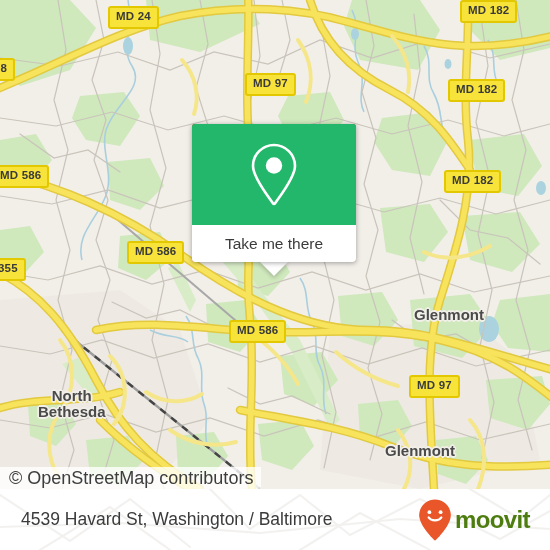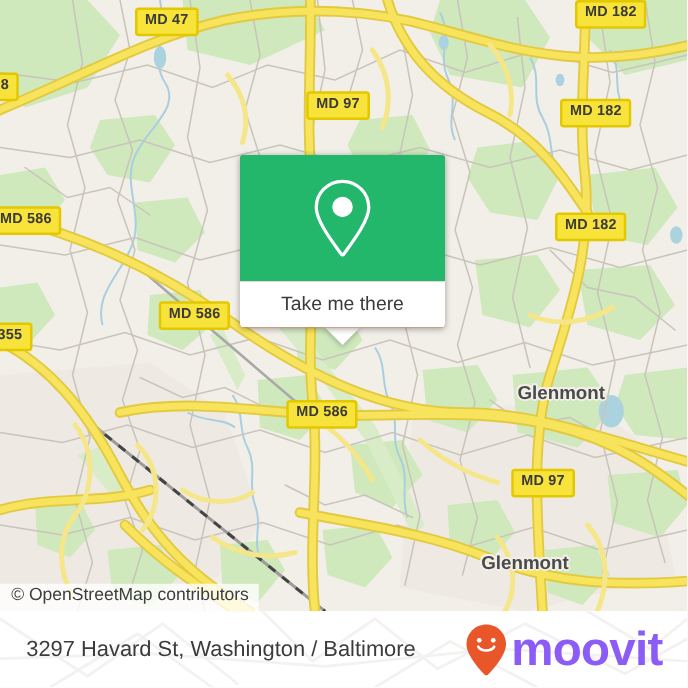--- a/index.html
+++ b/index.html
@@ -65,25 +65,25 @@
       -1.2px -1.2px #f2efe9, 1.2px -1.2px #f2efe9, -1.2px 1.2px #f2efe9, 1.2px 1.2px #f2efe9;
   }
 
   
   #attrib {
     position: absolute;
     left: 0;
     bottom: 0;
     height: 22px;
     display: flex;
-    align-items: flex-start;
+    align-items: flex-end;
     padding: 0 8px 0 9px;
     background: rgba(255,255,255,0.80);
     color: #3d3d3d;
-    font-size: 14px;
+    font-size: 18px;
     font-family: "Liberation Sans", sans-serif;
     white-space: nowrap;
     margin-top: 45px;
   }
 
   
   #card {
     position: absolute;
     left: 192px;
     top: 124px;
@@ -154,22 +154,22 @@
     z-index: 2;
   }
   #brand {
     position: relative;
     display: flex;
     align-items: center;
     gap: 3px;
     z-index: 2;
   }
   #brand-name {
-    color: #8b5cf6;
-    font-size: 38px;
+    color: #4d7c0f;
+    font-size: 24px;
     font-weight: bold;
     letter-spacing: -0.6px;
     font-family: "Liberation Sans", sans-serif;
     line-height: 1;
   }
 </style>
 </head>
 <body>
 
 <div id="app">
@@ -317,36 +317,40 @@
           <path d="M336,352 C356,370 376,380 398,386"></path>
           <path d="M298,40 C312,60 314,82 306,102"></path>
           <path d="M392,36 C406,52 412,72 408,92"></path>
           <path d="M182,60 C196,76 200,96 194,114"></path>
           <path d="M424,252 C446,262 470,258 490,246"></path>
           <path d="M246,330 C268,344 286,362 298,384"></path>
         </g>
       </g>
     </svg>
 
-    <div class="shield" style="left:108px; top:6px;">MD 47</div>
+    <div class="shield" style="left:108px; top:6px;">MD 24</div>
     <div class="shield" style="left:-14px; top:58px;">28</div>
     <div class="shield" style="left:245px; top:73px;">MD 97</div>
     <div class="shield" style="left:460px; top:0px;">MD 182</div>
     <div class="shield" style="left:448px; top:79px;">MD 182</div>
     <div class="shield" style="left:444px; top:170px;">MD 182</div>
     <div class="shield" style="left:-8px; top:165px;">MD 586</div>
     <div class="shield" style="left:127px; top:241px;">MD 586</div>
     <div class="shield" style="left:-10px; top:258px;">355</div>
     <div class="shield" style="left:229px; top:320px;">MD 586</div>
     <div class="shield" style="left:409px; top:375px;">MD 97</div>
 
     <div class="place" style="left:414px; top:307px;">Glenmont</div>
 
     <div class="place" style="left:385px; top:443px;">Glenmont</div>
 
+    <div class="place" style="left:38px; top:388px;">
+      <div>North</div>
+      <div>Bethesda</div>
+    </div>
 
     <div id="card-tip"></div>
     <div id="card">
       <div id="card-green">
         <svg width="56" height="68" viewBox="0 0 56 68">
           <path d="M28 4 C16.4 4 7 13.4 7 25 C7 36.5 22 55 27.1 62.5 C27.5 63.1 28.5 63.1 28.9 62.5 C34 55 49 36.5 49 25 C49 13.4 39.6 4 28 4 Z" fill="none" stroke="#ffffff" stroke-width="2.6"></path>
           <circle cx="28" cy="24.5" r="8.2" fill="#ffffff"></circle>
         </svg>
       </div>
       <div id="card-label">
@@ -365,21 +369,21 @@
       <g stroke="#d6d3cd" fill="none" stroke-width="2.2" stroke-linecap="round">
         <path d="M0,6 L70,52 L130,10 L190,58"></path>
         <path d="M210,0 L250,40 L300,6 L350,46 L420,10 L500,50 L550,22"></path>
         <path d="M40,61 L110,18 L170,61"></path>
         <path d="M300,61 L360,24 L430,61"></path>
         <path d="M0,38 L120,34 L260,44 L400,30 L550,40"></path>
         <path d="M470,0 L520,30 L550,6"></path>
       </g>
     </svg>
 
-    <div id="footer-address">3297 Havard St, Washington / Baltimore</div>
+    <div id="footer-address">4539 Havard St, Washington / Baltimore</div>
 
     <div id="brand">
       <svg width="34" height="44" viewBox="0 0 34 44">
         <path d="M17 1.5 C8.2 1.5 1.2 8.5 1.2 17.3 C1.2 26.9 13.6 39.5 16.1 42 C16.6 42.5 17.4 42.5 17.9 42 C20.4 39.5 32.8 26.9 32.8 17.3 C32.8 8.5 25.8 1.5 17 1.5 Z" fill="#e8562a"></path>
         <circle cx="11.4" cy="14.2" r="1.9" fill="#ffffff"></circle>
         <circle cx="22.6" cy="14.2" r="1.9" fill="#ffffff"></circle>
         <path d="M10.6 19.4 C13.2 23.4 20.8 23.4 23.4 19.4" fill="none" stroke="#ffffff" stroke-width="2.1" stroke-linecap="round"></path>
       </svg>
       <span id="brand-name">moovit</span>
     </div>

